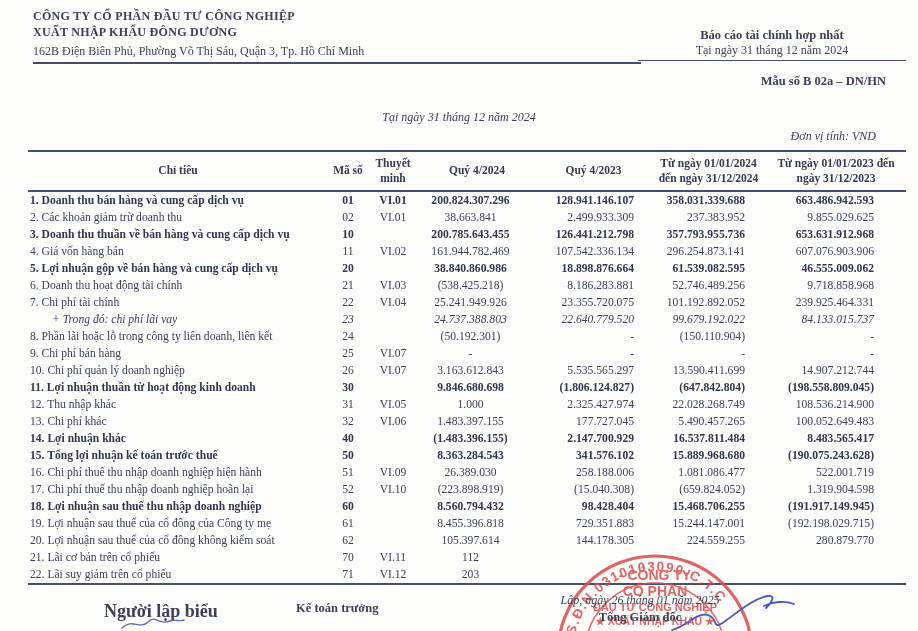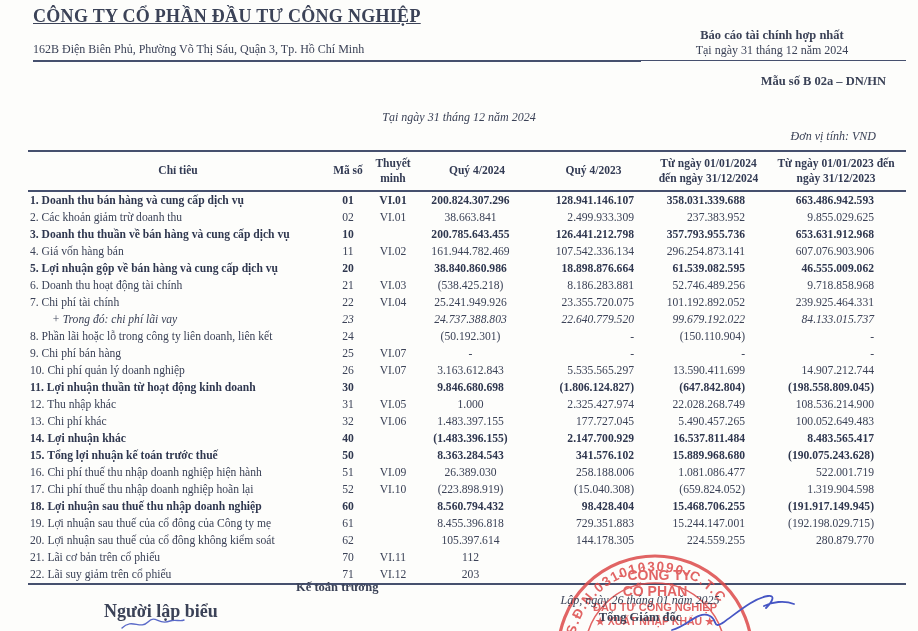--- a/index.html
+++ b/index.html
@@ -4,22 +4,22 @@
 <style>
   html,body { margin:0; padding:0; background:#e8e8e8; }
   .page {
     position:relative; width:918px; height:631px; margin:0 auto;
     background:#fdfdfb; overflow:hidden;
     font-family:"Liberation Serif", serif; color:#3b4257;
   }
   
   .hdr-left { position:absolute; top:8px; left:33px; width:608px;
     border-bottom:2px solid #46506e; padding-bottom:3px; }
-  .co-name { font-weight:bold; font-size:18px; line-height:16px; letter-spacing:.3px;text-decoration:underline; }
-  .co-address { font-size:12px; margin-top:18px; }
+  .co-name { font-weight:bold; font-size:12px; line-height:16px; letter-spacing:.3px; }
+  .co-address { font-size:12px; margin-top:4px; }
   .hdr-right { position:absolute; top:28px; right:12px; width:268px; text-align:center; }
   .rpt-type { font-weight:bold; font-size:12.5px; line-height:15px; }
   .rpt-date { font-size:12px; border-bottom:1.8px solid #46506e; padding-bottom:2px; }
   .form-no { position:absolute; top:74px; right:32px; font-weight:bold; font-size:12.5px; }
   .doc-title { position:absolute; top:86px; left:0; width:100%; text-align:center;
     font-weight:bold; font-size:17px; letter-spacing:.5px; color:#333b54; }
   .doc-subtitle { position:absolute; top:110px; left:0; width:100%; text-align:center;
     font-style:italic; font-size:12px; }
   .unit-note { position:absolute; top:129px; right:42px; font-style:italic; font-size:12px; }
   
@@ -38,37 +38,38 @@
   .c-note  { text-align:center; }
   .c-n1 { text-align:center; padding-right:15px; }
   .c-n2 { text-align:right; padding-right:17px; }
   .c-n3 { text-align:right; padding-right:21px; }
   .c-n4 { text-align:right; padding-right:32px; }
   tr.bold td { font-weight:bold; color:#2f374f;margin-left:48px; }
   tr.italic td { font-style:italic;margin-top:17px; }
   tr.italic .c-label { padding-left:24px; }
   
   .foot-preparer { position:absolute; top:601px; left:104px; font-weight:bold; font-size:18px; }
-  .foot-chief    { position:absolute; top:580px; left:296px; font-weight:bold; font-size:12.5px; }
+  .foot-chief    { position:absolute; top:601px; left:296px; font-weight:bold; font-size:12.5px; }
   .foot-date     { position:absolute; top:593px; left:470px; width:340px; text-align:center;
                    font-style:italic; font-size:12px; z-index:3; }
   .foot-director { position:absolute; top:610px; left:470px; width:340px; text-align:center;
                    font-weight:bold; font-size:12.5px; z-index:3; }
   
   .stamp { position:absolute; top:549px; left:553px; width:204px; height:204px; z-index:2; opacity:.85; }
   .sig-director { position:absolute; top:592px; left:668px; z-index:4; }
   .sig-preparer { position:absolute; top:616px; left:118px; z-index:4; }
 </style>
 </head>
 <body>
 
 <div class="page">
 
   <div class="hdr-left">
     <div class="co-name">CÔNG TY CỔ PHẦN ĐẦU TƯ CÔNG NGHIỆP</div>
+    <div class="co-name">XUẤT NHẬP KHẨU ĐÔNG DƯƠNG</div>
     <div class="co-address">162B Điện Biên Phủ, Phường Võ Thị Sáu, Quận 3, Tp. Hồ Chí Minh</div>
   </div>
 
   <div class="hdr-right">
     <div class="rpt-type">Báo cáo tài chính hợp nhất</div>
     <div class="rpt-date">Tại ngày 31 tháng 12 năm 2024</div>
   </div>
   <div class="form-no">Mẫu số B 02a – DN/HN</div>
 
   <div class="doc-subtitle">Tại ngày 31 tháng 12 năm 2024</div>

